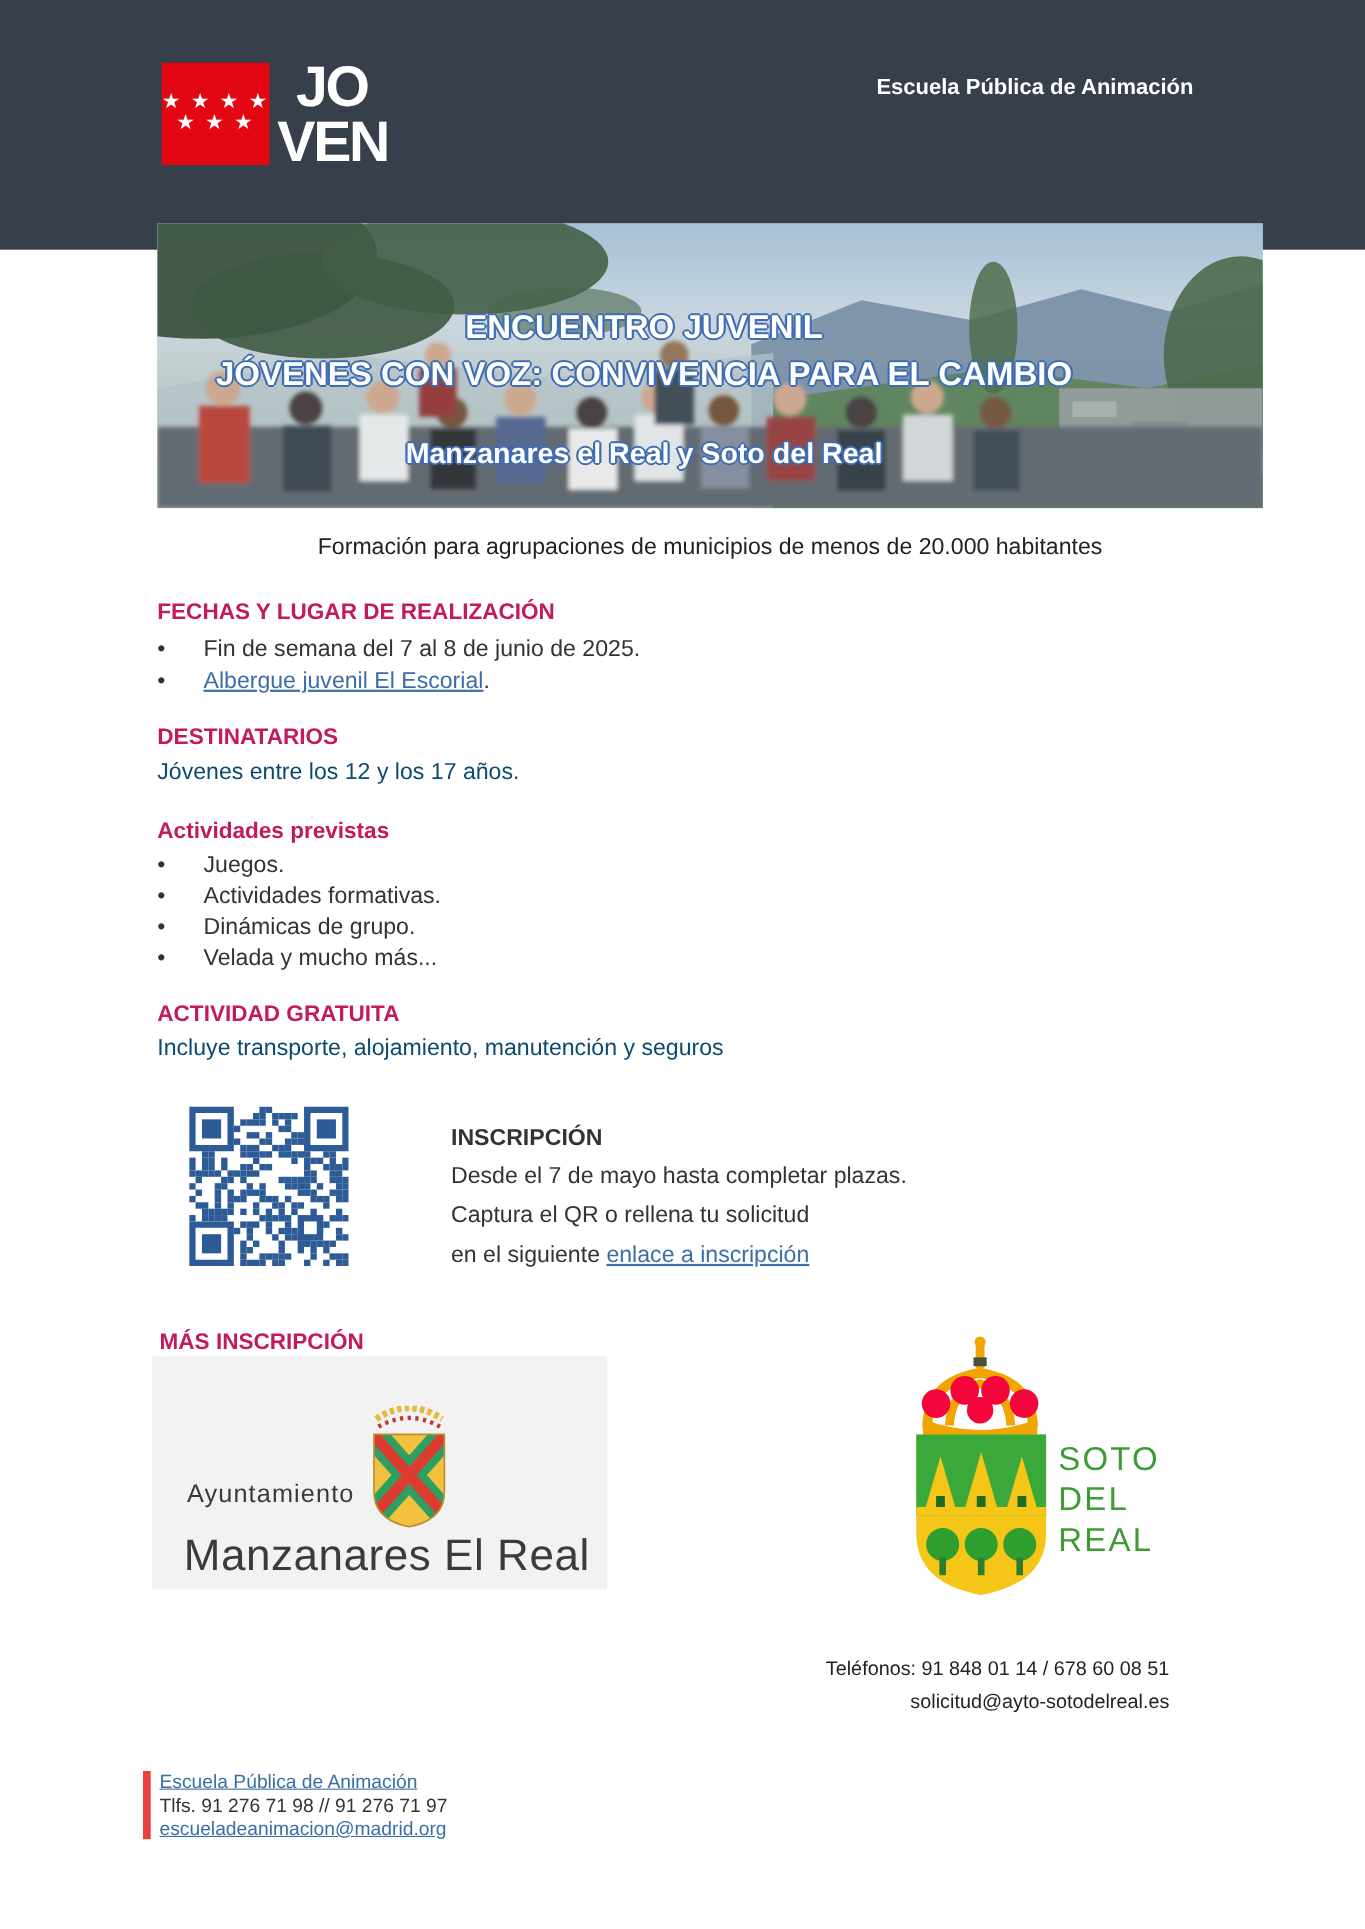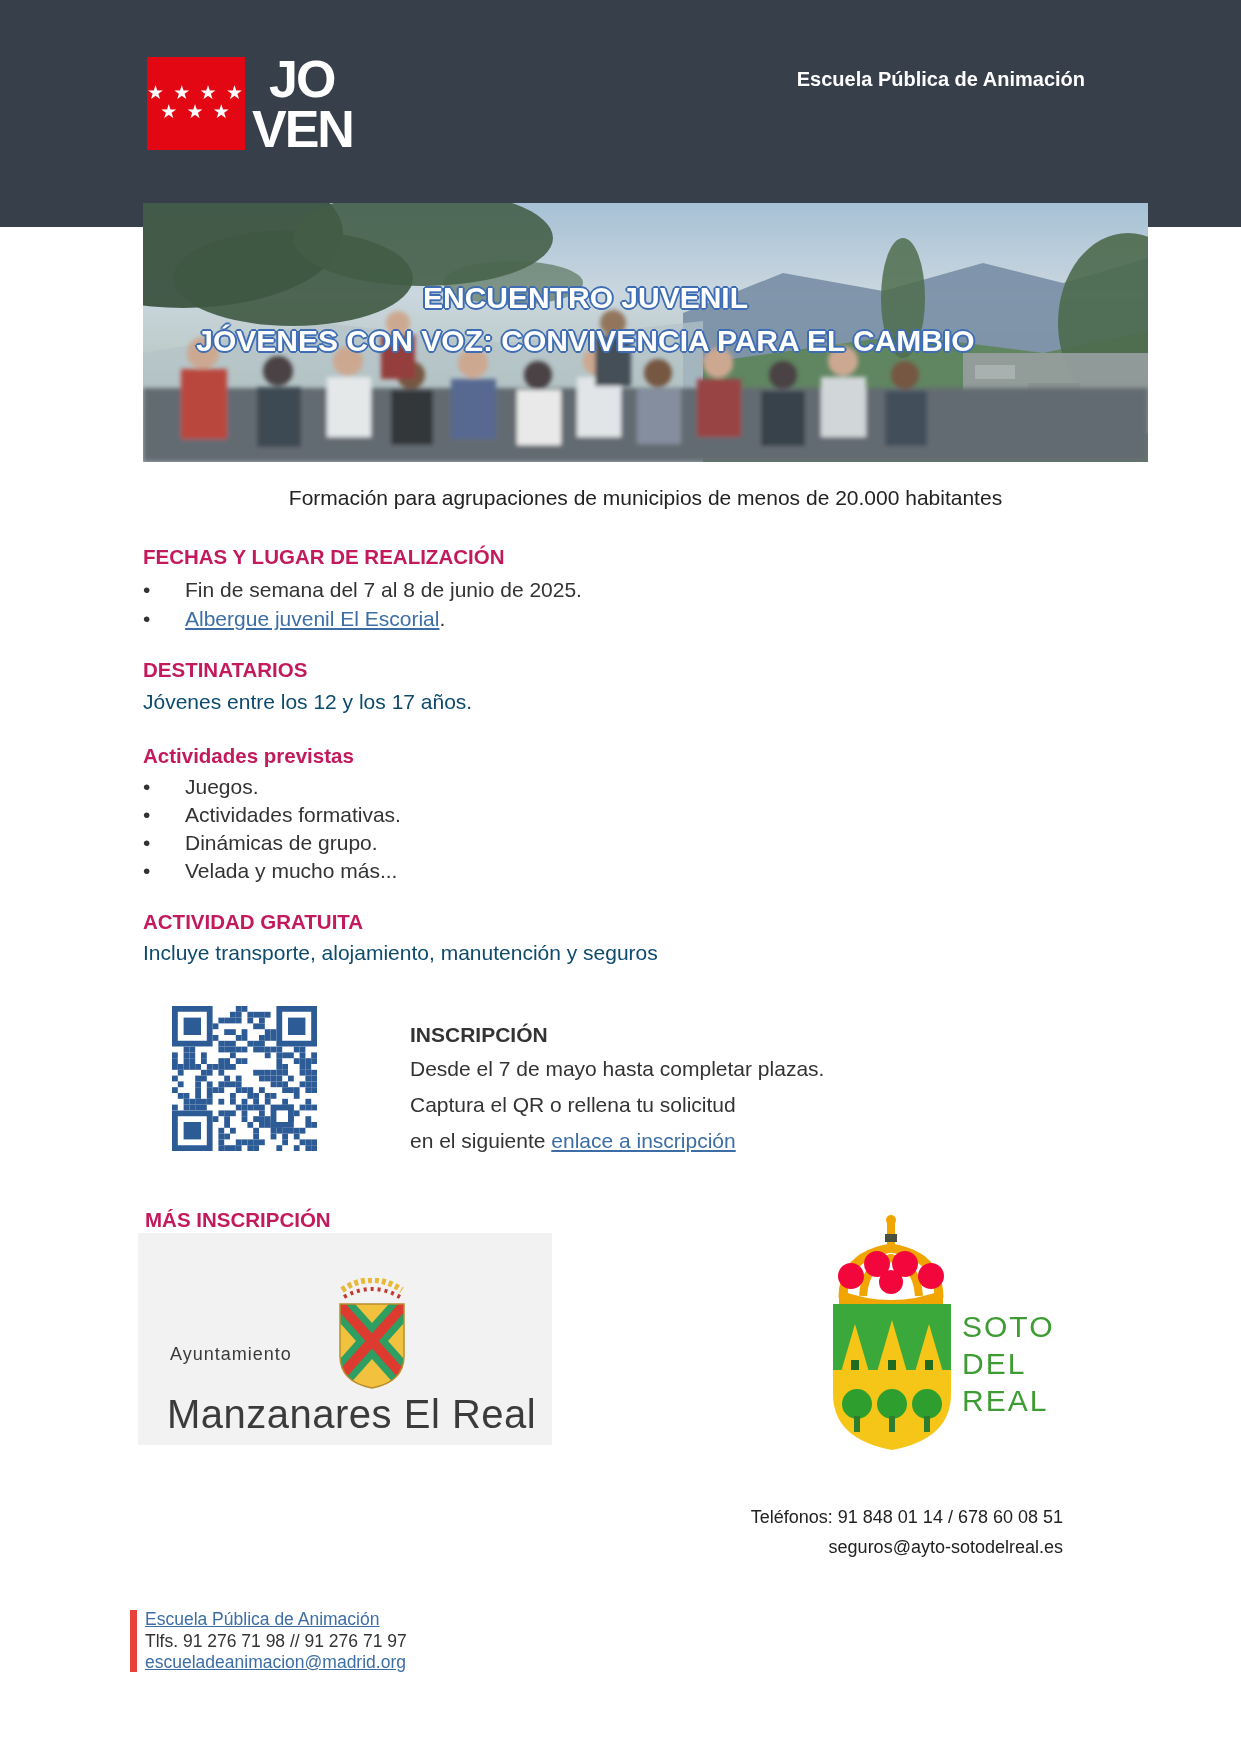--- a/index.html
+++ b/index.html
@@ -32,21 +32,21 @@
   .h-pink{color:var(--accent-pink,#c3195d);font-weight:700;font-size:20.5px;line-height:1.2;}
   .t-body{font-size:21px;color:#0c4a6e;line-height:1.25;}
   .bullet-row{display:flex;font-size:21px;color:#333;}
   .bullet-dot{width:42px;flex:0 0 42px;}
   a.doc-link,.doc-link{color:var(--link-blue,#3c6ea5);text-decoration:underline;cursor:pointer;}
   
   .qr-box{left:172px;top:1006px;width:145px;height:145px;}
   .insc-line{left:410px;font-size:21px;color:#333;}
   
   .gray-panel{left:138px;top:1233px;width:414px;height:212px;background:#f2f2f2;}
-  .ayto{left:170px;top:1344px;font-size:18px;color:#3a3a3a;letter-spacing:1px;}
+  .ayto{left:170px;top:1344px;font-size:23px;color:#3a3a3a;letter-spacing:1px;}
   .manz-name{left:167px;top:1392px;font-size:40px;color:#3b3b3b;letter-spacing:0.5px;}
   .soto-text{left:962px;color:var(--soto-green,#3f9c35);font-weight:400;font-size:30px;letter-spacing:2px;line-height:1;}
   
   .contact{font-size:18px;color:#222;line-height:30px;}
   .contact-l{left:140px;top:1502px;}
   .contact-r{right:178px;top:1502px;text-align:right;}
   
   .footer-bar{left:130px;top:1610px;width:7px;height:62px;background:var(--bar-red,#e8413c);}
   .footer{left:145px;top:1609px;font-size:17.5px;line-height:21.5px;color:#333;}
 </style>
@@ -128,20 +128,21 @@
           <rect x="742" y="188" width="42" height="55" fill="#32404e"></rect>
         <circle cx="470" cy="120" r="13" fill="#8a6a50"></circle>
           <rect x="452" y="133" width="36" height="50" fill="#35404a"></rect>
         <circle cx="255" cy="120" r="12" fill="#c9a188"></circle>
           <rect x="238" y="132" width="34" height="44" fill="#8c2f2f"></rect>
       </g>
       <rect x="0" y="0" width="1005" height="259" fill="#ffffff" opacity="0.08"></rect>
     </svg>
     <div class="hero-text ht1">ENCUENTRO JUVENIL</div>
     <div class="hero-text ht2">JÓVENES CON VOZ: CONVIVENCIA PARA EL CAMBIO</div>
+    <div class="hero-text ht3">Manzanares el Real y Soto del Real</div>
   </div>
 
   <div class="abs intro">Formación para agrupaciones de municipios de menos de 20.000 habitantes</div>
 
   <div class="abs h-pink" style="left:143px;top:545px;">FECHAS Y LUGAR DE REALIZACIÓN</div>
   <div class="abs bullet-row" style="left:143px;top:578px;width:900px;">
     <span class="bullet-dot">•</span>
     <span>Fin de semana del 7 al 8 de junio de 2025.</span>
   </div>
   <div class="abs bullet-row" style="left:143px;top:607px;width:900px;">
@@ -488,21 +489,21 @@
       <circle cx="102" cy="192" r="15" fill="#2e9e2e"></circle>
         <rect x="99" y="204" width="6" height="16" fill="#2e7d2e"></rect>
     </g>
   </svg>
   <div class="abs soto-text" style="top:1312px;">SOTO</div>
   <div class="abs soto-text" style="top:1349px;">DEL</div>
   <div class="abs soto-text" style="top:1386px;">REAL</div>
 
   <div class="abs contact contact-r">
     <div>Teléfonos: 91 848 01 14 / 678 60 08 51</div>
-    <div>seguros@ayto-sotodelreal.es</div>
+    <div>solicitud@ayto-sotodelreal.es</div>
   </div>
 
   <div class="abs footer-bar"></div>
   <div class="abs footer">
     <div><a class="doc-link">Escuela Pública de Animación</a></div>
     <div>Tlfs. 91 276 71 98 // 91 276 71 97</div>
     <div><a class="doc-link">escueladeanimacion@madrid.org</a></div>
   </div>
 
 </div>

